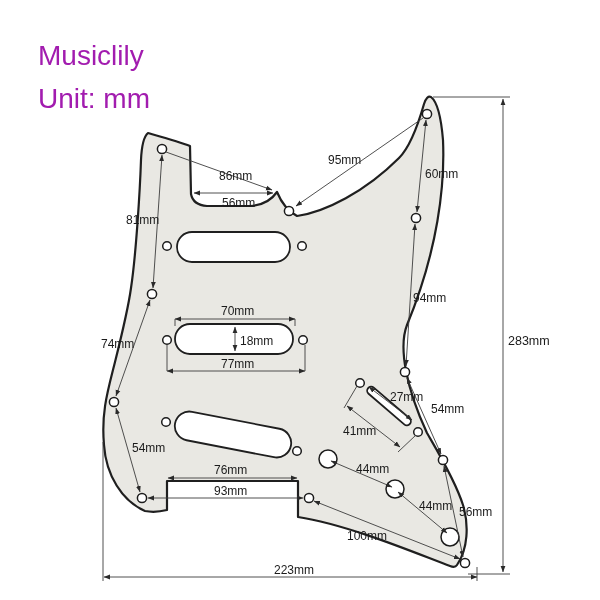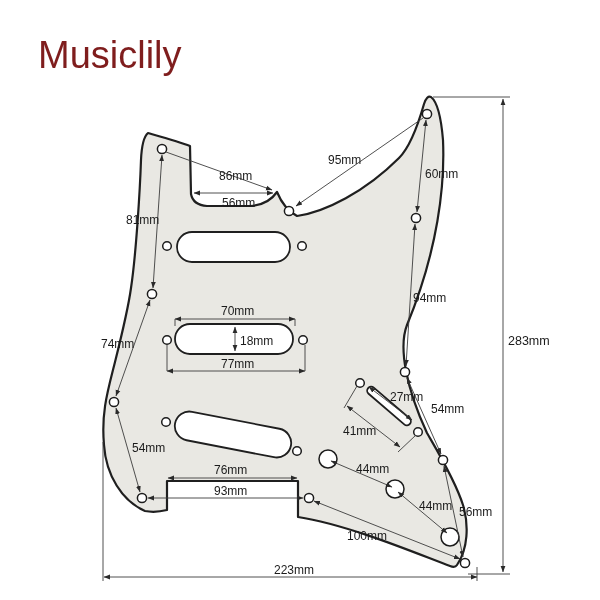--- a/index.html
+++ b/index.html
@@ -1,29 +1,30 @@
 <!DOCTYPE html>
 <html><head>
 <meta charset="utf-8">
 <style>
   html,body{margin:0;padding:0;background:#ffffff;}
   #stage{position:relative;width:600px;height:600px;background:#ffffff;overflow:hidden;
          font-family:"Liberation Sans",sans-serif;}
-  #brand-block{position:absolute;left:38px;top:34px;color:#7f1d1d;
-               font-size:38px;line-height:43px;letter-spacing:0px;}
+  #brand-block{position:absolute;left:38px;top:34px;color:#a21caf;
+               font-size:28px;line-height:43px;letter-spacing:0px;}
   svg text{font-family:"Liberation Sans",sans-serif;font-size:12px;fill:#1b1b1b;}
   svg text.big{font-size:12.5px;}
 </style>
 </head>
 <body>
 
 <div id="stage">
 
   <div id="brand-block">
     <div>Musiclily</div>
+    <div>Unit: mm</div>
   </div>
 
   <svg width="600" height="600" viewBox="0 0 600 600">
     <defs>
       <marker id="ah" viewBox="0 0 10 10" refX="9" refY="5" markerWidth="7.5" markerHeight="7.5" orient="auto-start-reverse">
         <path d="M0,1.4 L9.5,5 L0,8.6 z" fill="#2a2a2a"></path>
       </marker>
     </defs>
 
     <path d="M148,133

